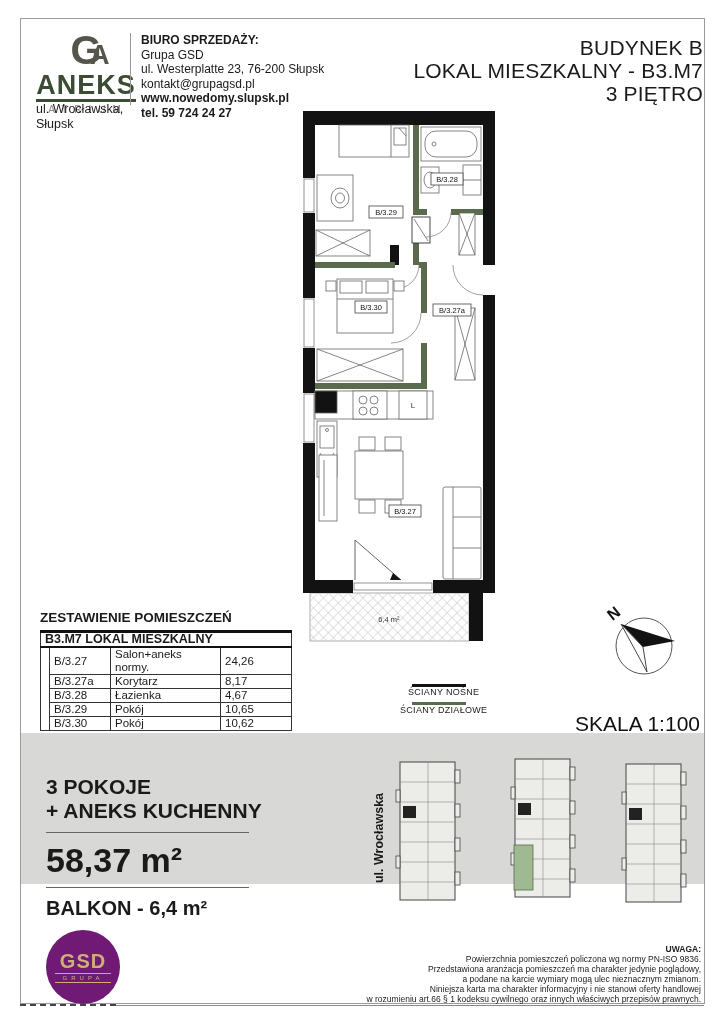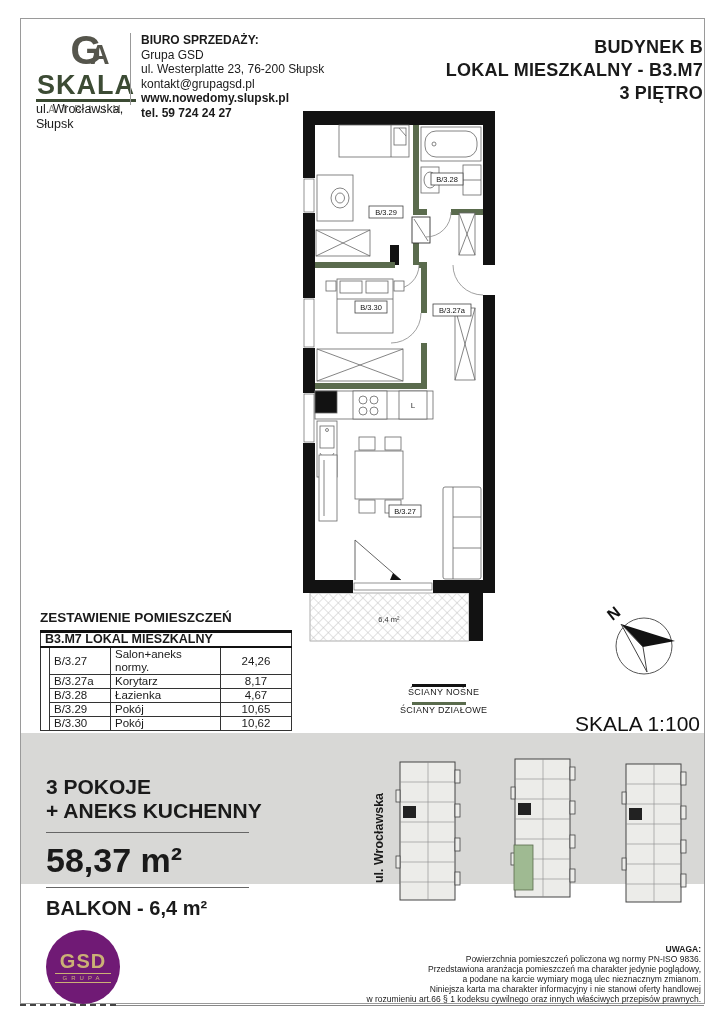--- a/index.html
+++ b/index.html
@@ -12,32 +12,32 @@
   .monogram{position:relative;height:44px;font-weight:bold;color:#55554c;}
   .monogram .g{font-size:40px;line-height:44px;}
   .monogram .a{position:absolute;left:54px;top:12px;font-size:27px;}
   .brandname{font-size:27px;font-weight:bold;color:#3c4b34;letter-spacing:1px;line-height:26px;
              border-bottom:3px solid #3c4b34;padding-bottom:1px;}
   .brandsub{font-size:10px;letter-spacing:7px;color:#8b8b86;margin-top:2px;padding-left:4px;}
   .brand-addr{position:absolute;left:36px;top:102px;font-size:12.5px;line-height:15px;text-align:left;}
   .vdivider{position:absolute;left:130px;top:33px;width:1px;height:72px;background:#999;}
   .office{position:absolute;left:141px;top:33px;font-size:12px;line-height:14.5px;}
   .office .b{font-weight:bold;}
-  .titleblock{position:absolute;right:21px;top:36px;text-align:right;font-weight:bold;
-              font-size:18px;line-height:23px;letter-spacing:.2px;}
+  .titleblock{position:absolute;right:21px;top:36px;text-align:right;font-weight:normal;
+              font-size:21px;line-height:23px;letter-spacing:.2px;}
 
   
   .tablewrap{position:absolute;left:40px;top:610px;width:252px;}
   .tabletitle{font-size:13.5px;font-weight:bold;margin-bottom:5px;}
   table.rooms{border-collapse:collapse;width:252px;font-size:11.5px;}
   table.rooms td{border:1px solid #333;padding:0 4px;height:13px;line-height:13px;margin-top:40px;}
   table.rooms .hdr{font-weight:bold;font-size:12.5px;border-top:3px solid #111;border-bottom:2px solid #111;}
   table.rooms .c0{width:8px;padding:0;}
   table.rooms .c1{width:52px;}
-  table.rooms .c3{width:62px;text-align:center;}
+  table.rooms .c3{width:62px;text-align:left;}
   .tabletotal{margin-top:3px;text-align:right;font-weight:bold;font-size:13px;}
 
   
   .legend{position:absolute;left:400px;top:684px;}
   .legrow{display:flex;align-items:center;height:13px;margin-bottom:5px;flex-direction:column;}
   .swatch{width:54px;height:12px;margin-right:9px;}
   .legrow span{font-size:9px;letter-spacing:.3px;}
   .scale{position:absolute;left:540px;top:712px;width:160px;text-align:right;font-size:21px;color:#111;}
 
   
@@ -68,21 +68,21 @@
 <body>
 
 <div class="page">
   <div class="frame"></div>
 
   <div class="brand">
     <div class="monogram">
       <span class="g">G</span>
       <span class="a">A</span>
     </div>
-    <div class="brandname">SKALA</div>
+    <div class="brandname">ANEKS</div>
     <div class="brandsub">ATRIUM</div>
   </div>
   <div class="brand-addr">
     <div>ul. Wrocławska,</div>
     <div>Słupsk</div>
   </div>
   <div class="vdivider"></div>
 
   <div class="office">
     <div class="b">BIURO SPRZEDAŻY:</div>

